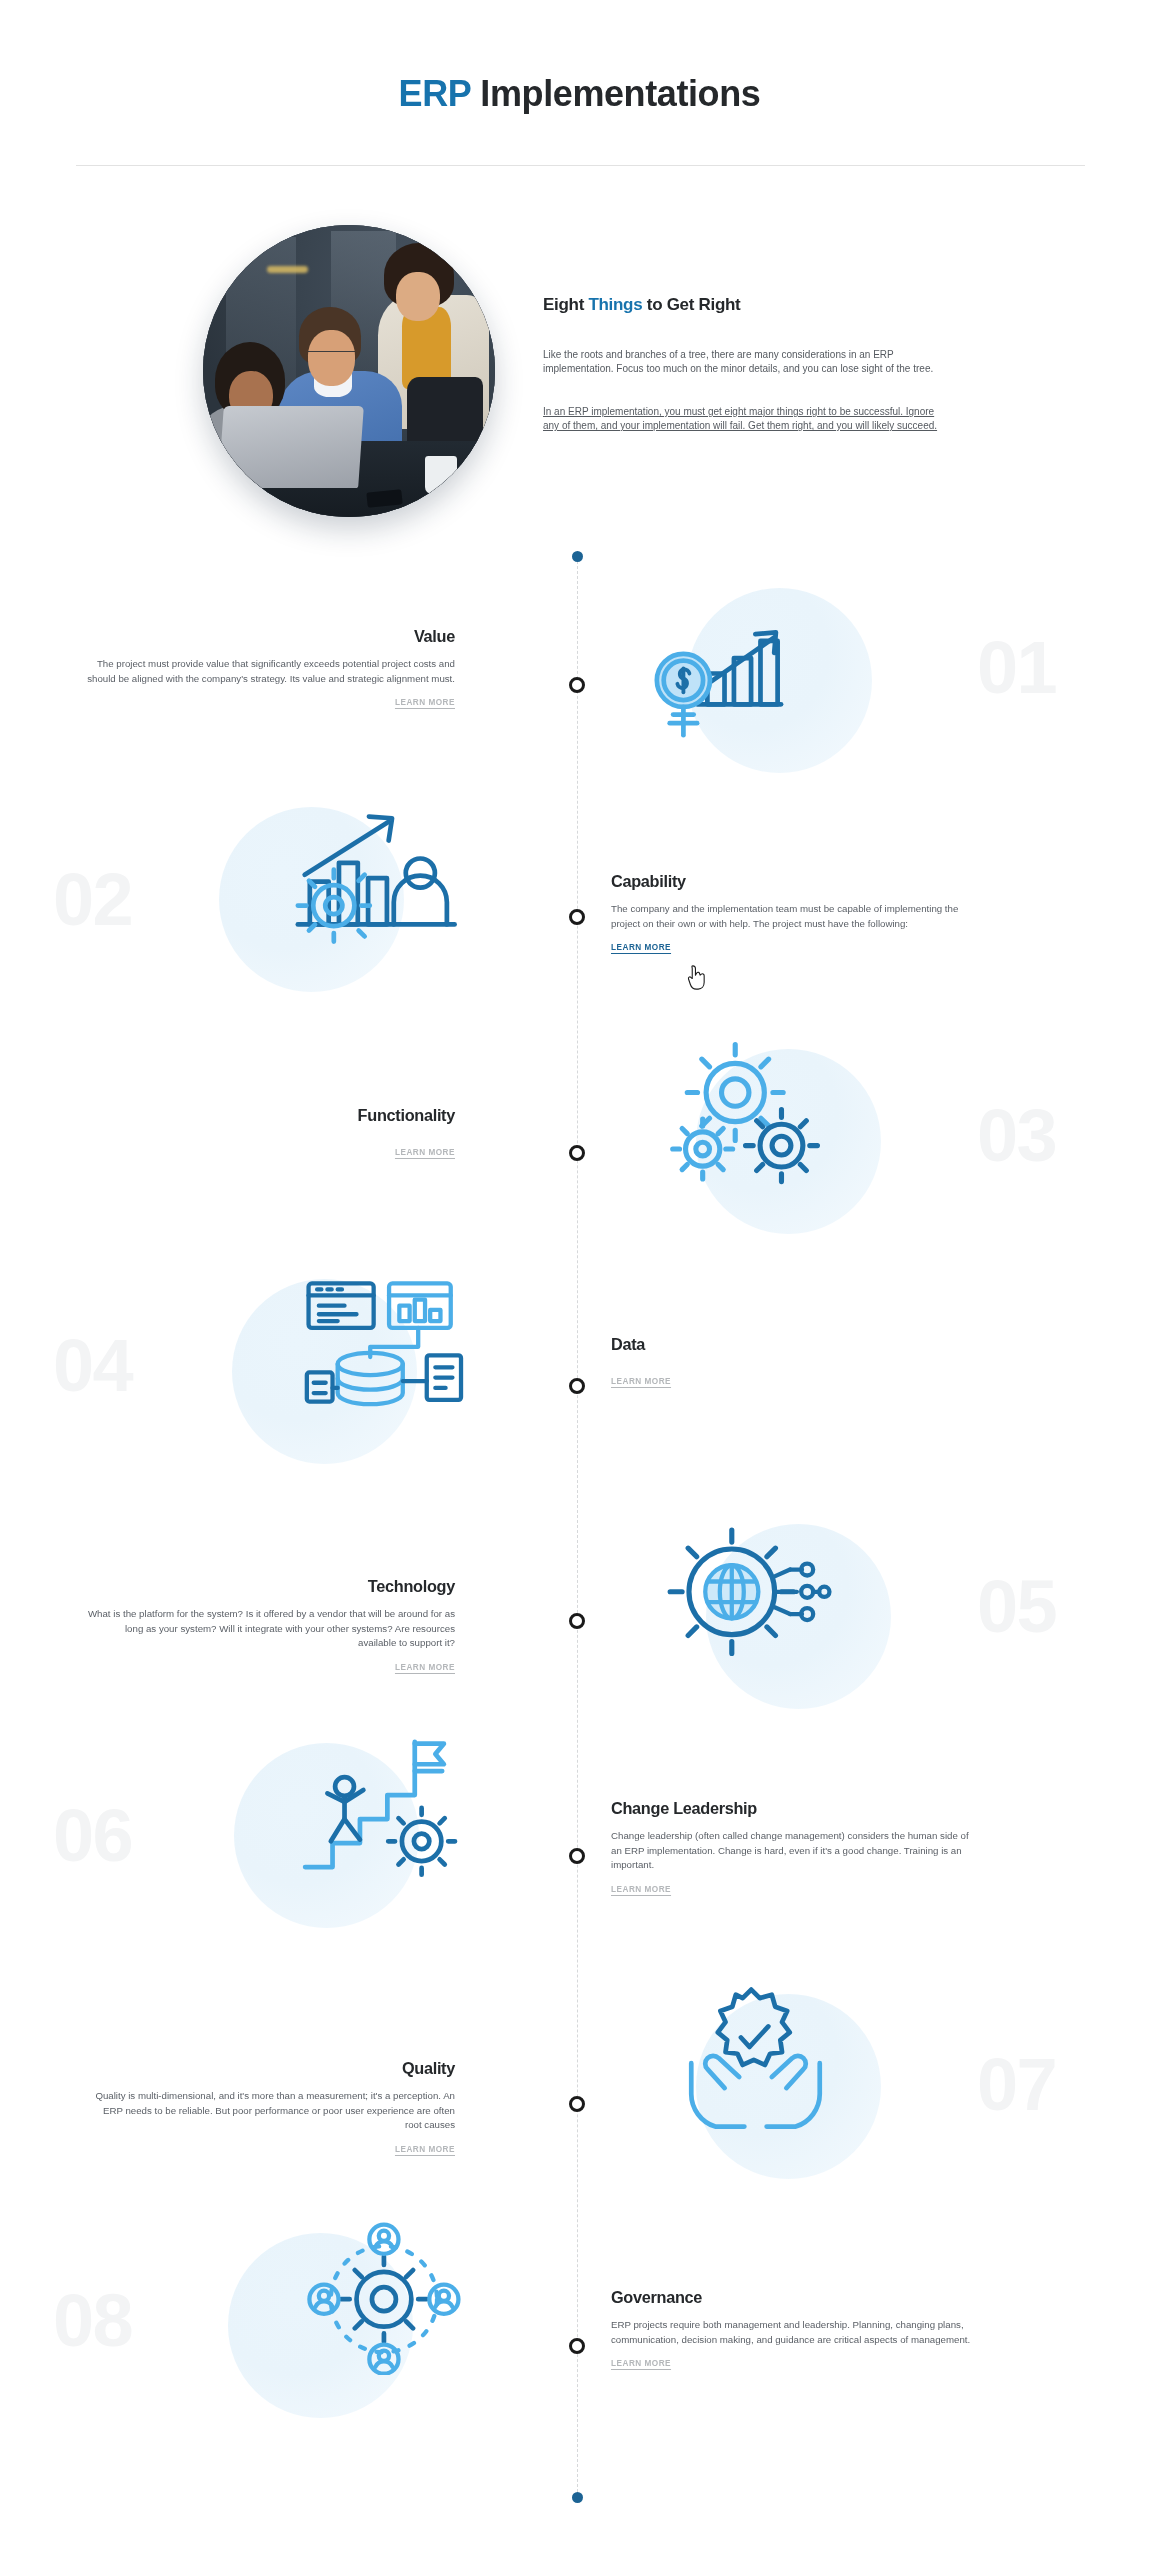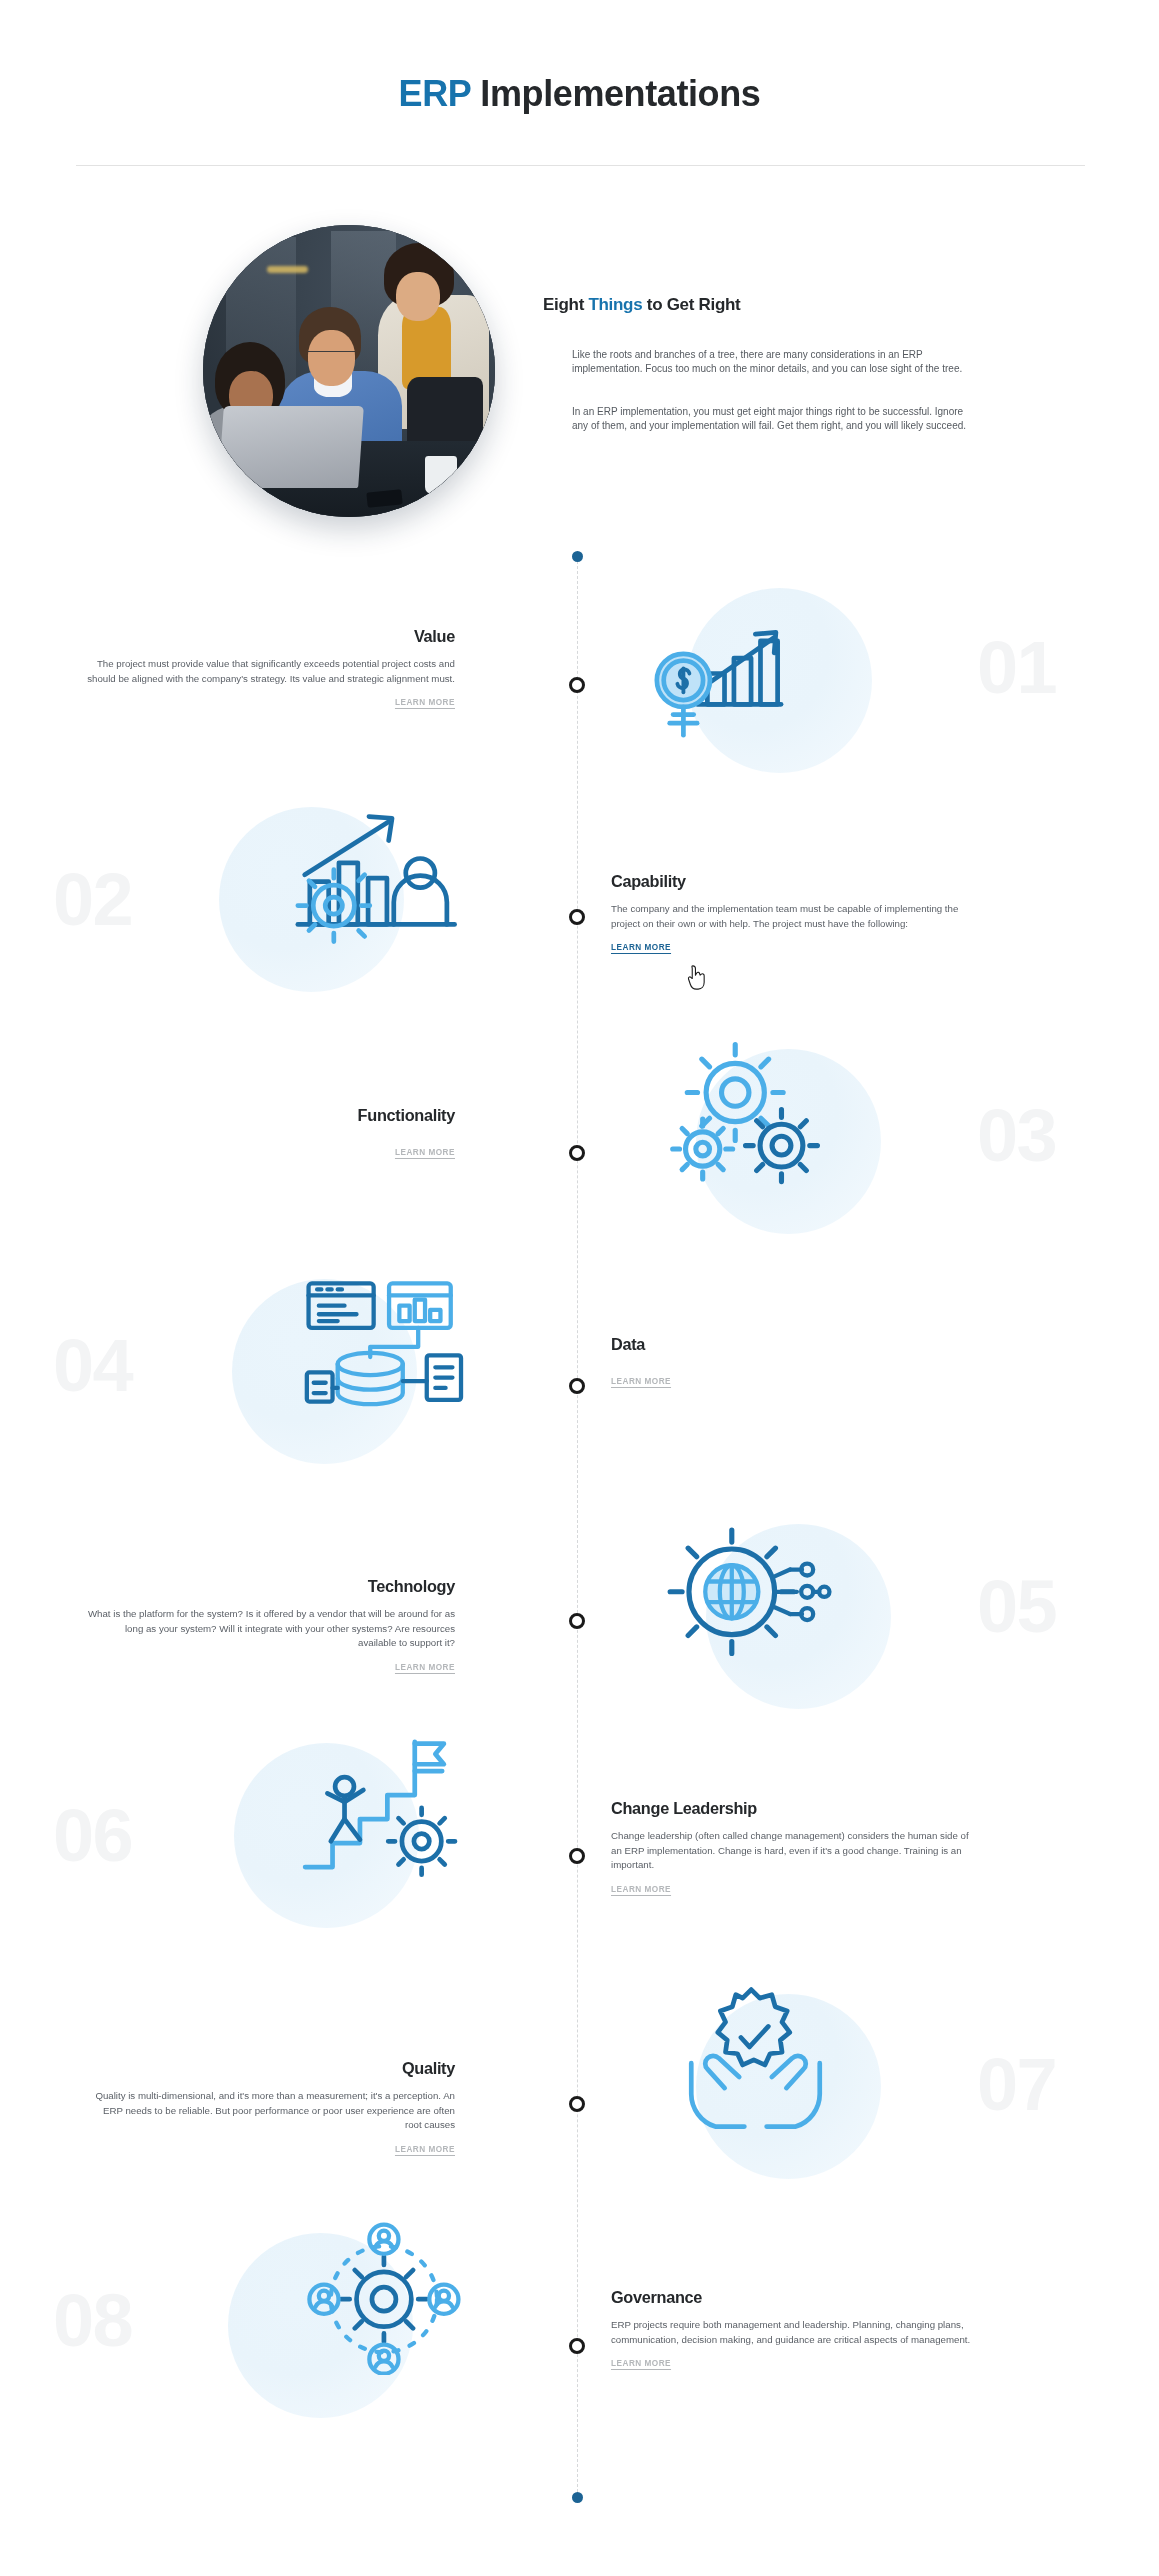--- a/index.html
+++ b/index.html
@@ -117,25 +117,25 @@
     position:absolute; left:56%; bottom:4%; width:12%; height:5%;
     background:#0d1116; border-radius:2.6px; transform:rotate(-6deg);
   }
 
   .hero-heading{
     position:absolute; left:543px; top:295px;
     font-size:17px; font-weight:bold; letter-spacing:-0.3px; color:#25282b;
   }
   .hero-heading .accent{ color:#1773ad; }
   .hero-copy{
-    position:absolute; left:572px; width:408px;
+    position:absolute; left:543px; width:408px;
     font-size:10px; line-height:14px; color:#555a60;
   }
   .hero-copy.p1{ top:348px; }
-  .hero-copy.p2{ top:405px; }
+  .hero-copy.p2{ top:405px;text-decoration:underline; }
 
   
   .timeline-line{
     position:absolute; left:577px; top:556px; width:0; height:1941px;
     border-left:1.7px dashed #d6d8da;
   }
   .tl-cap{
     position:absolute; left:572px; width:11px; height:11px;
     border-radius:50%; background:#1c6394;
   }

